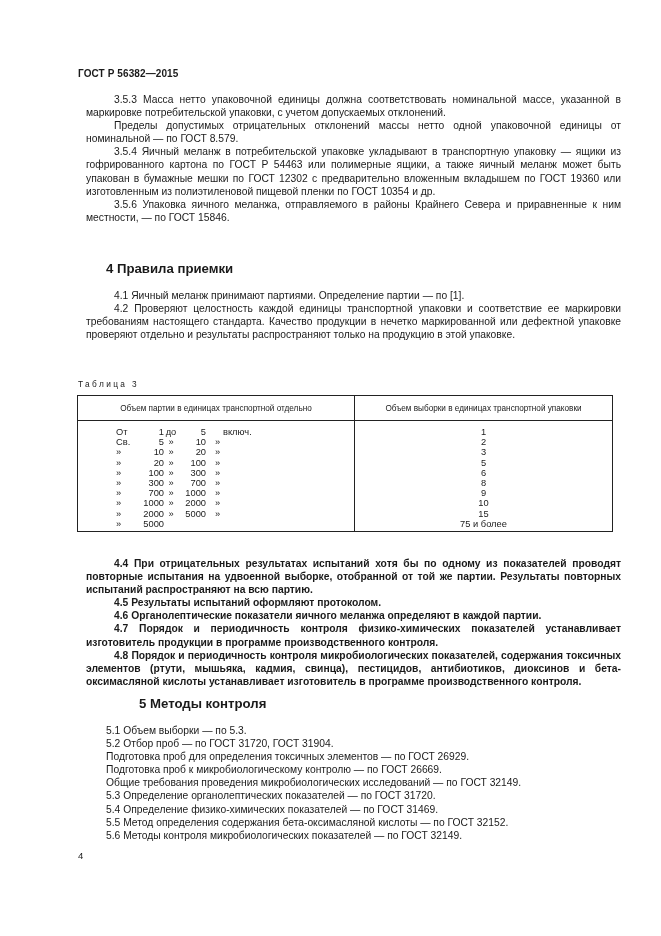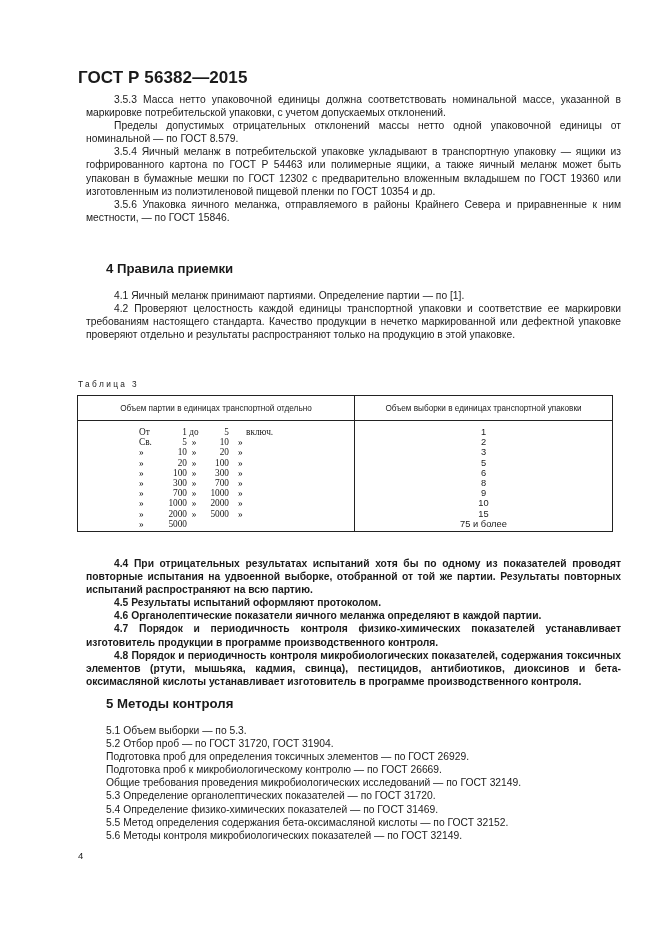--- a/index.html
+++ b/index.html
@@ -1,31 +1,31 @@
 <!DOCTYPE html>
 <html><head>
 <meta charset="utf-8">
 <style>
   html, body { margin: 0; padding: 0; background: #ffffff; }
   body { width: 661px; height: 936px; position: relative; overflow: hidden;
          font-family: "Liberation Sans", "DejaVu Sans", sans-serif; color: #1a1a1a; }
   .page { position: absolute; left: 0; top: 0; width: 661px; height: 936px; }
-  .doc-id { position: absolute; left: 78px; top: 68px; font-size: 17px; font-weight: bold; letter-spacing: 0.1px; }
+  .doc-id { position: absolute; left: 78px; top: 68px; font-size: 10px; font-weight: bold; letter-spacing: 0.1px; }
   .block { position: absolute; left: 86px; width: 535px; font-size: 10.3px; line-height: 13.1px; }
   .p { margin: 0; text-align: justify; text-align-last: left; }
   .p.ind { text-indent: 28px; }
   .heading { position: absolute; left: 106px; font-size: 13.2px; font-weight: bold; }
   .tcap { position: absolute; left: 78px; top: 379px; font-size: 8.3px; letter-spacing: 2.4px; }
   table.t3 { position: absolute; left: 77px; top: 395px; width: 536px; border-collapse: collapse; font-size: 8.2px; }
   table.t3 th { font-weight: normal; height: 24px; border: 1px solid #222; text-align: center; padding: 0 4px; }
   table.t3 td { border-left: 1px solid #222; border-right: 1px solid #222; vertical-align: top; padding: 0; }
   table.t3 tr.body td { border-bottom: 1px solid #222; border-top: 1.6px solid #222; }
   .col1 { width: 268px; }
   .rows { padding-top: 6px; padding-bottom: 2px; font-size: 9.3px; line-height: 10.2px; }
-  .rng { display: grid; grid-template-columns: 24px 24px 14px 28px 30px; margin-left: 61px; white-space: nowrap; font-family: Liberation Serif, serif; }
+  .rng { display: grid; grid-template-columns: 24px 24px 14px 28px 30px; margin-left: 38px; white-space: nowrap; }
   .rng span { text-align: right; }
   .rng span.l { text-align: left; }
   .vals { text-align: center; }
   .pageno { position: absolute; left: 78px; top: 850px; font-size: 9.5px; }
 </style>
 </head>
 <body>
 
 <div class="page">
 
@@ -149,21 +149,21 @@
   </table>
 
   <div class="block" style="top:557px;font-weight:bold;">
     <p class="p ind">4.4  При отрицательных результатах испытаний хотя бы по одному из показателей проводят повторные испытания на удвоенной выборке, отобранной от той же партии. Результаты повторных испытаний распространяют на всю партию.</p>
     <p class="p ind">4.5  Результаты испытаний оформляют протоколом.</p>
     <p class="p ind">4.6  Органолептические показатели яичного меланжа определяют в каждой партии.</p>
     <p class="p ind">4.7  Порядок и периодичность контроля физико-химических показателей устанавливает изготовитель продукции в программе производственного контроля.</p>
     <p class="p ind">4.8  Порядок и периодичность контроля микробиологических показателей, содержания токсичных элементов (ртути, мышьяка, кадмия, свинца), пестицидов, антибиотиков, диоксинов и бета-оксимасляной кислоты устанавливает изготовитель в программе производственного контроля.</p>
   </div>
 
-  <div class="heading" style="top:696px;">5  Методы контроля</div>
+  <div class="heading" style="top:696px;margin-left:33px;">5  Методы контроля</div>
 
   <div class="block" style="top:724px; left:106px; width:507px;">
     <p class="p">5.1  Объем выборки — по 5.3.</p>
     <p class="p">5.2  Отбор проб — по ГОСТ 31720, ГОСТ 31904.</p>
     <p class="p">Подготовка проб для определения токсичных элементов — по ГОСТ 26929.</p>
     <p class="p">Подготовка проб к микробиологическому контролю — по ГОСТ 26669.</p>
     <p class="p">Общие требования проведения микробиологических исследований — по ГОСТ 32149.</p>
     <p class="p">5.3  Определение органолептических показателей — по ГОСТ 31720.</p>
     <p class="p">5.4  Определение физико-химических показателей — по ГОСТ 31469.</p>
     <p class="p">5.5  Метод определения содержания бета-оксимасляной кислоты — по ГОСТ 32152.</p>

